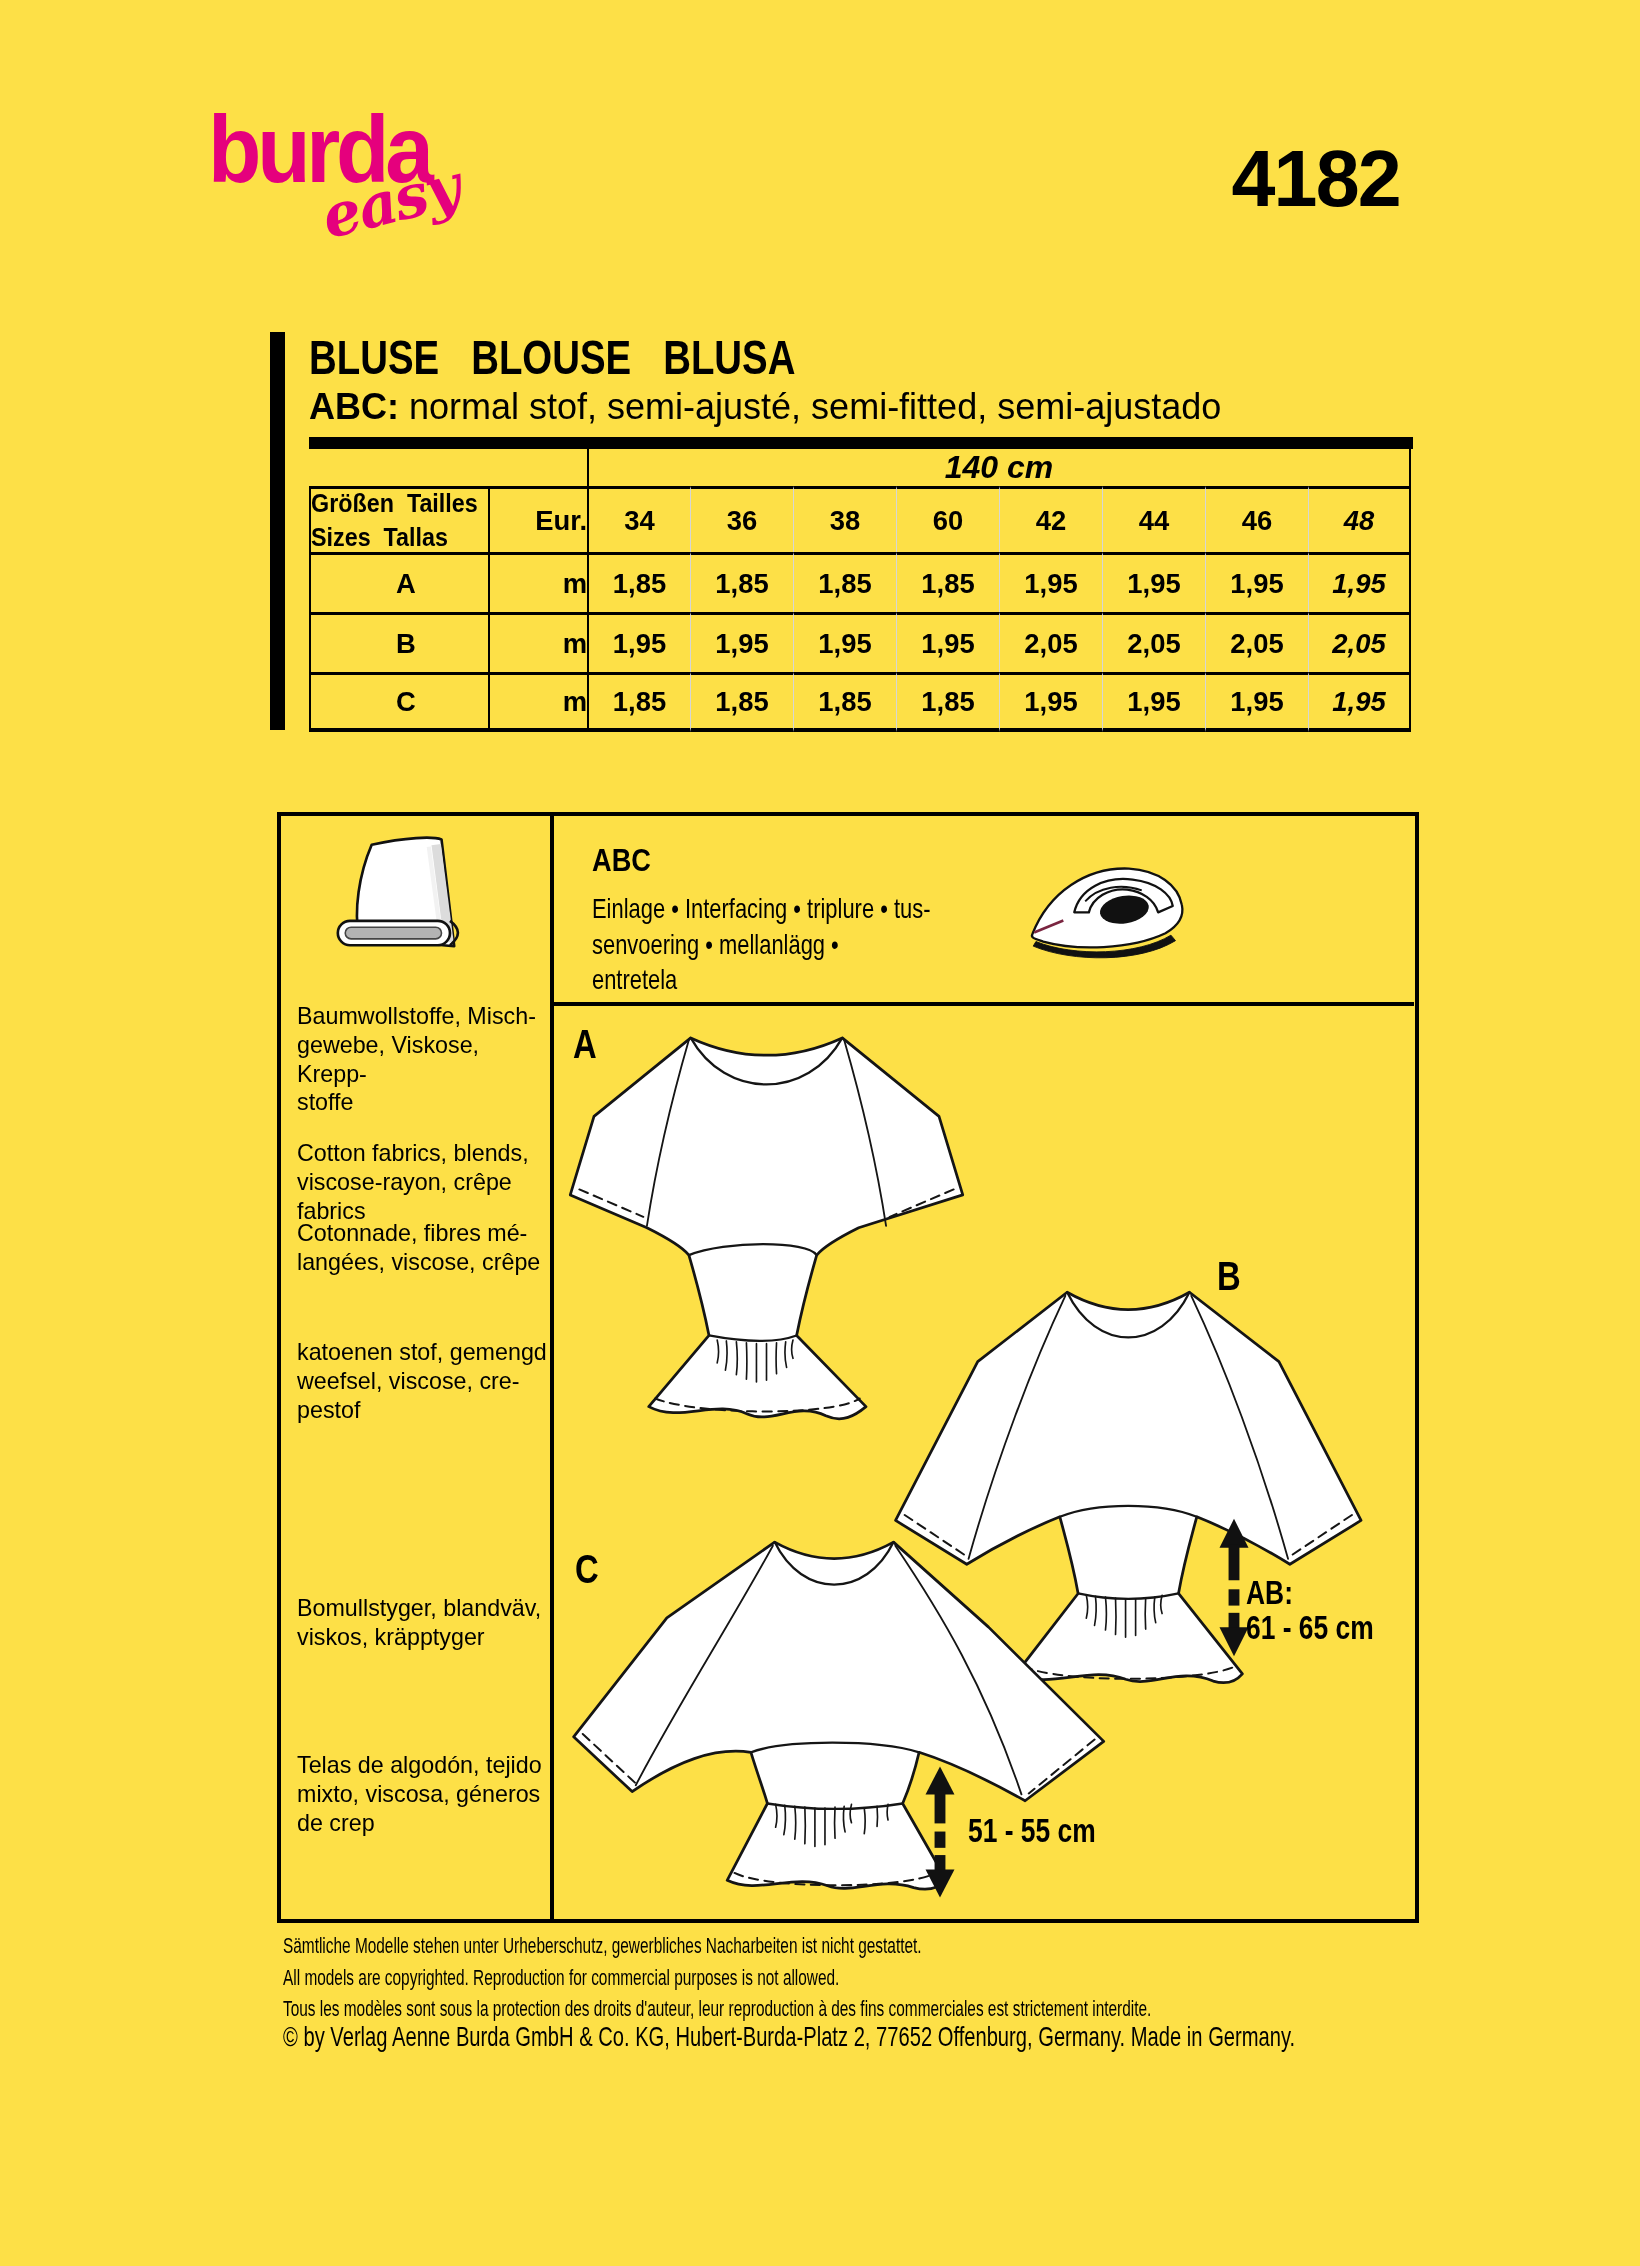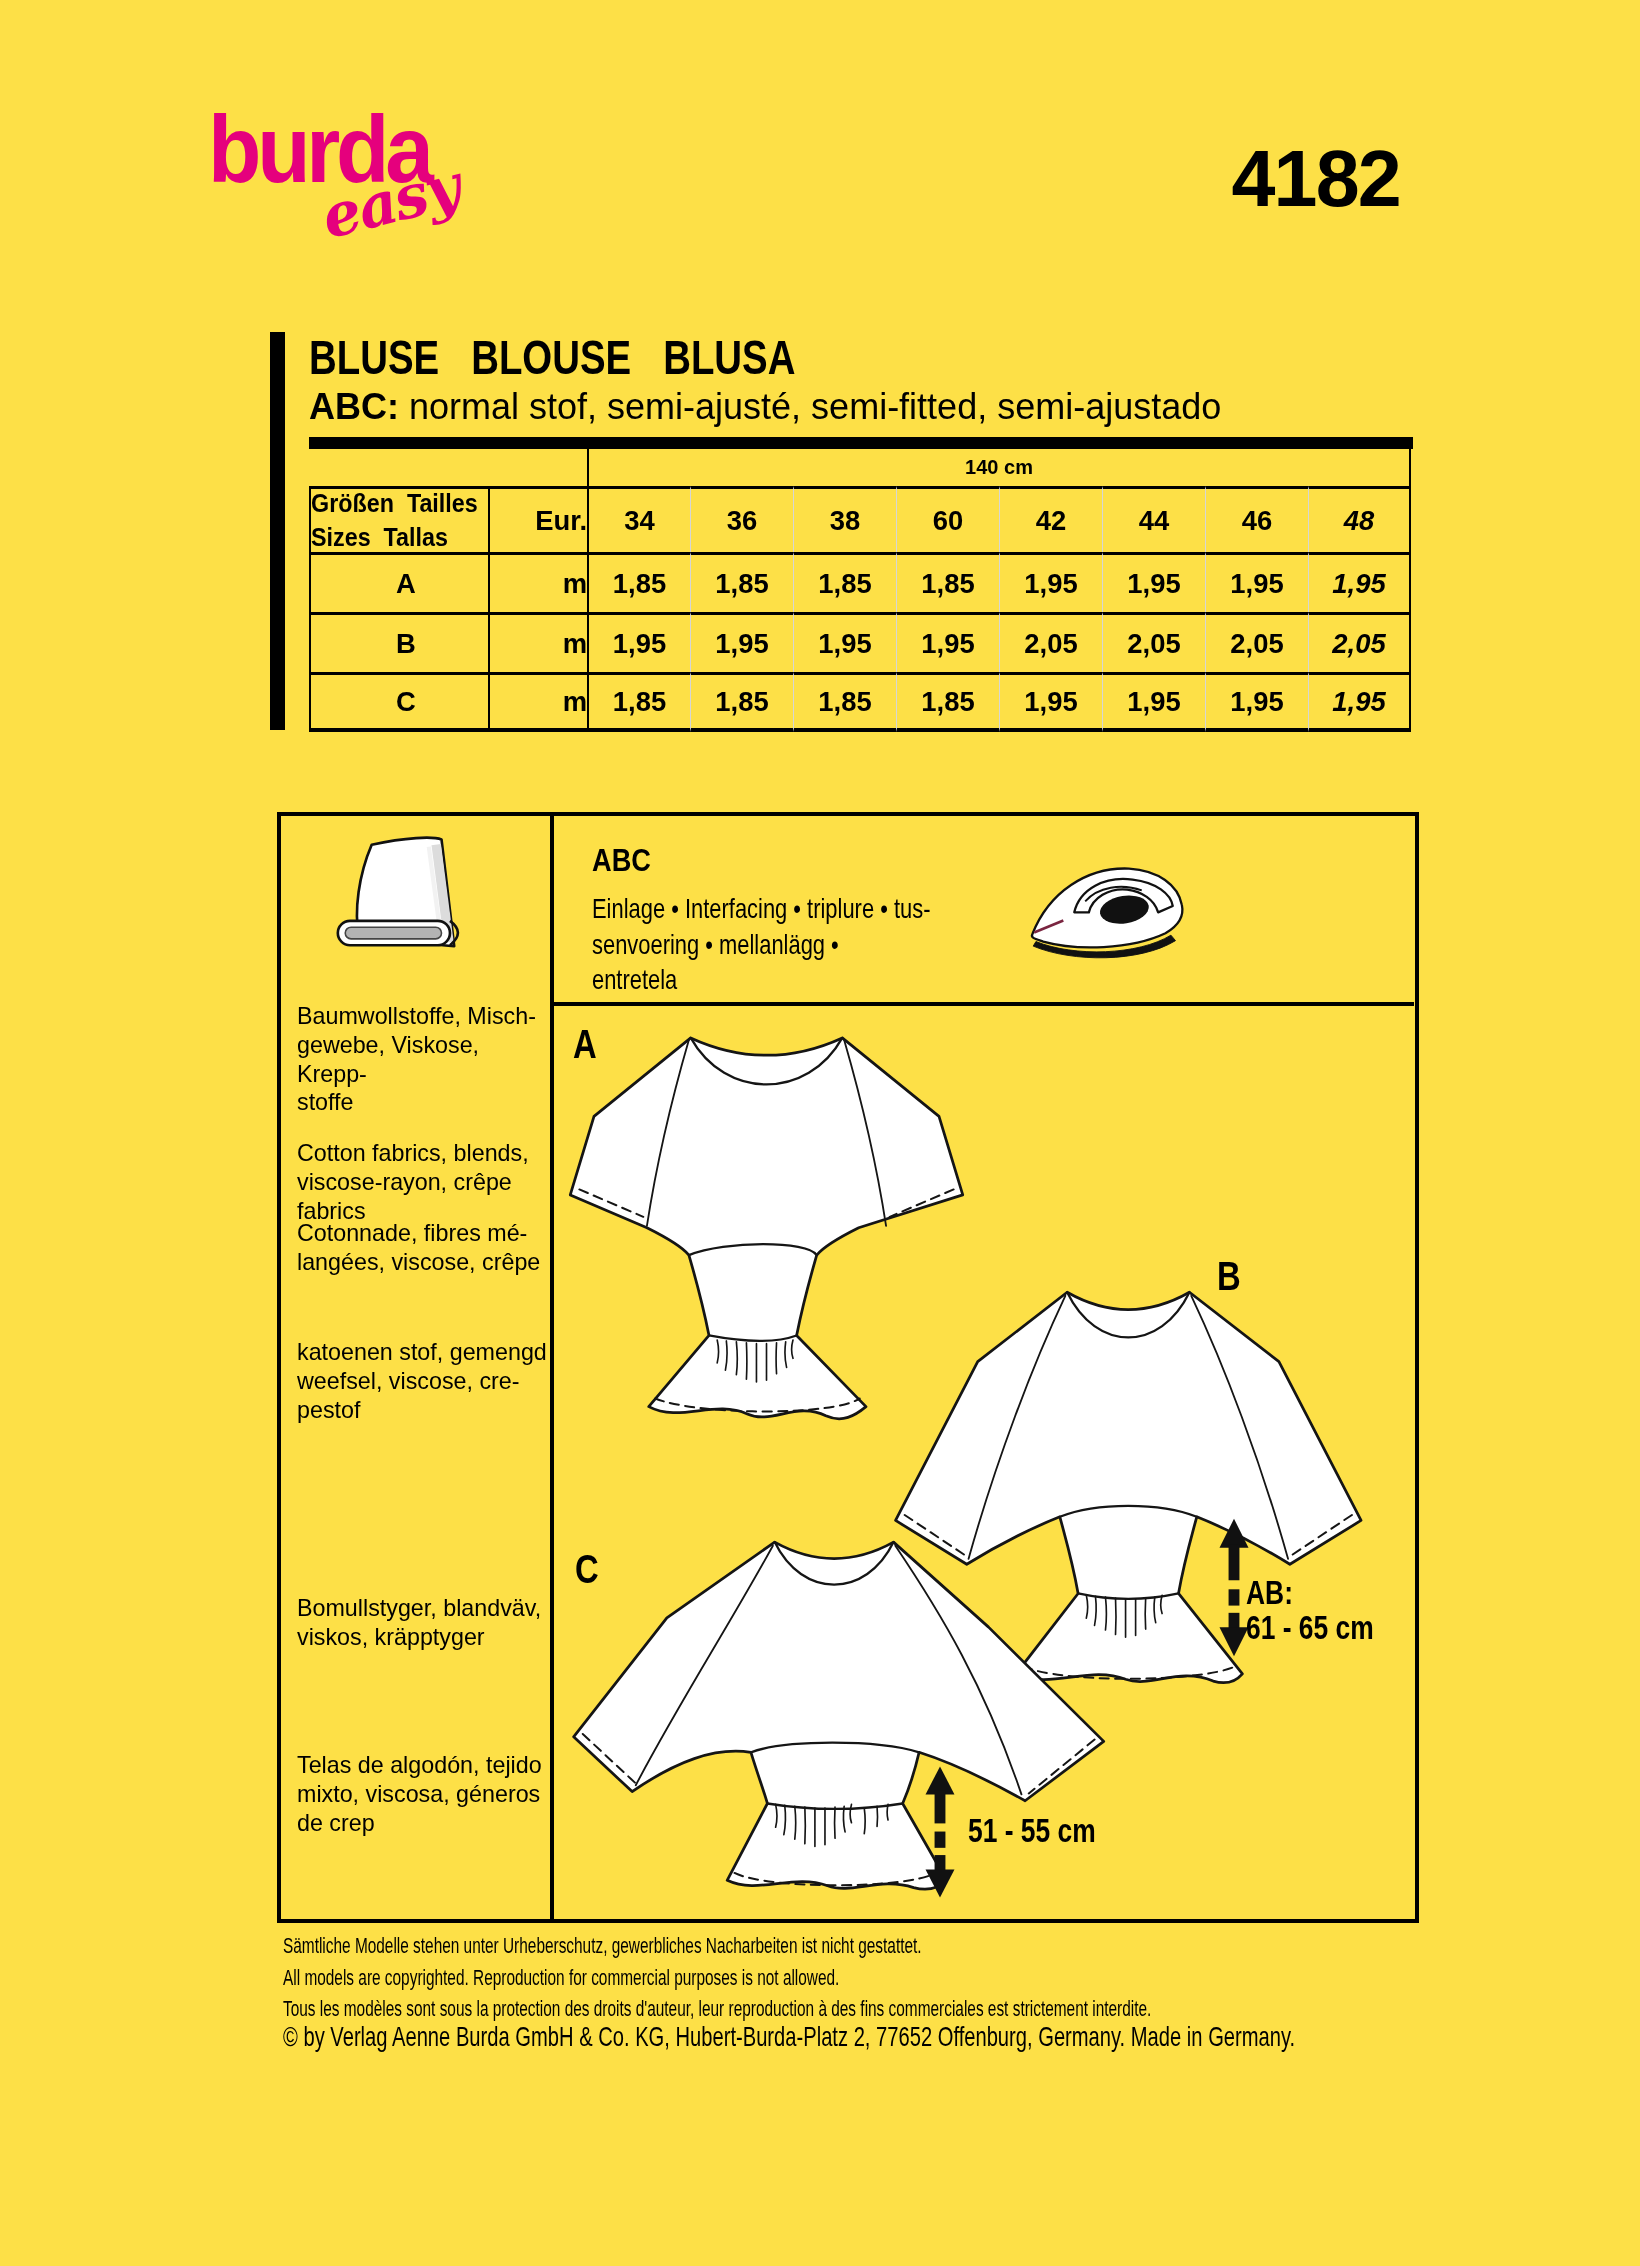--- a/index.html
+++ b/index.html
@@ -44,21 +44,21 @@
   .cell { display:flex; align-items:center; justify-content:center; font-size:27.4px; }
   .r140 { height:37px; }
   .rhead { height:66px; border-top:3.7px solid #000; }
   .rdata { height:60px; border-top:3.7px solid #000; }
   .rlast { border-bottom:4.6px solid #000; }
   .col-label { justify-content:center; padding-left:12.8px; border-left:2.7px solid #000; }
   .col-unit  { justify-content:flex-end; border-left:2.7px solid #000; }
   .col-size1 { border-left:2.7px solid #000; }
   .col-size  { border-left:1.8px solid #d6d6d6; }
   .col-last  { border-right:2.7px solid #000;font-style:italic; }
-  .w140 { grid-column:3 / span 8; border-left:2.7px solid #000; border-right:2.7px solid #000; font-size:20px; }
+  .w140 { grid-column:3 / span 8; border-left:2.7px solid #000; border-right:2.7px solid #000; font-size:32px;font-style:italic; }
   .w140-spacer { grid-column:1 / span 2; }
   .two-line { line-height:1.25; font-size:26.5px; white-space:pre; transform:scaleX(0.88); transform-origin:left center; }
 
   
   #info-box {
     left:277px; top:812px; width:1142px; height:1111px;
     border:4.6px solid #000;
   }
   #info-divider-v { left:269px; top:0; width:3.7px; height:100%; background:#000; }
   #interfacing-divider { left:269px; top:186px; width:864px; height:3.7px; background:#000; }

